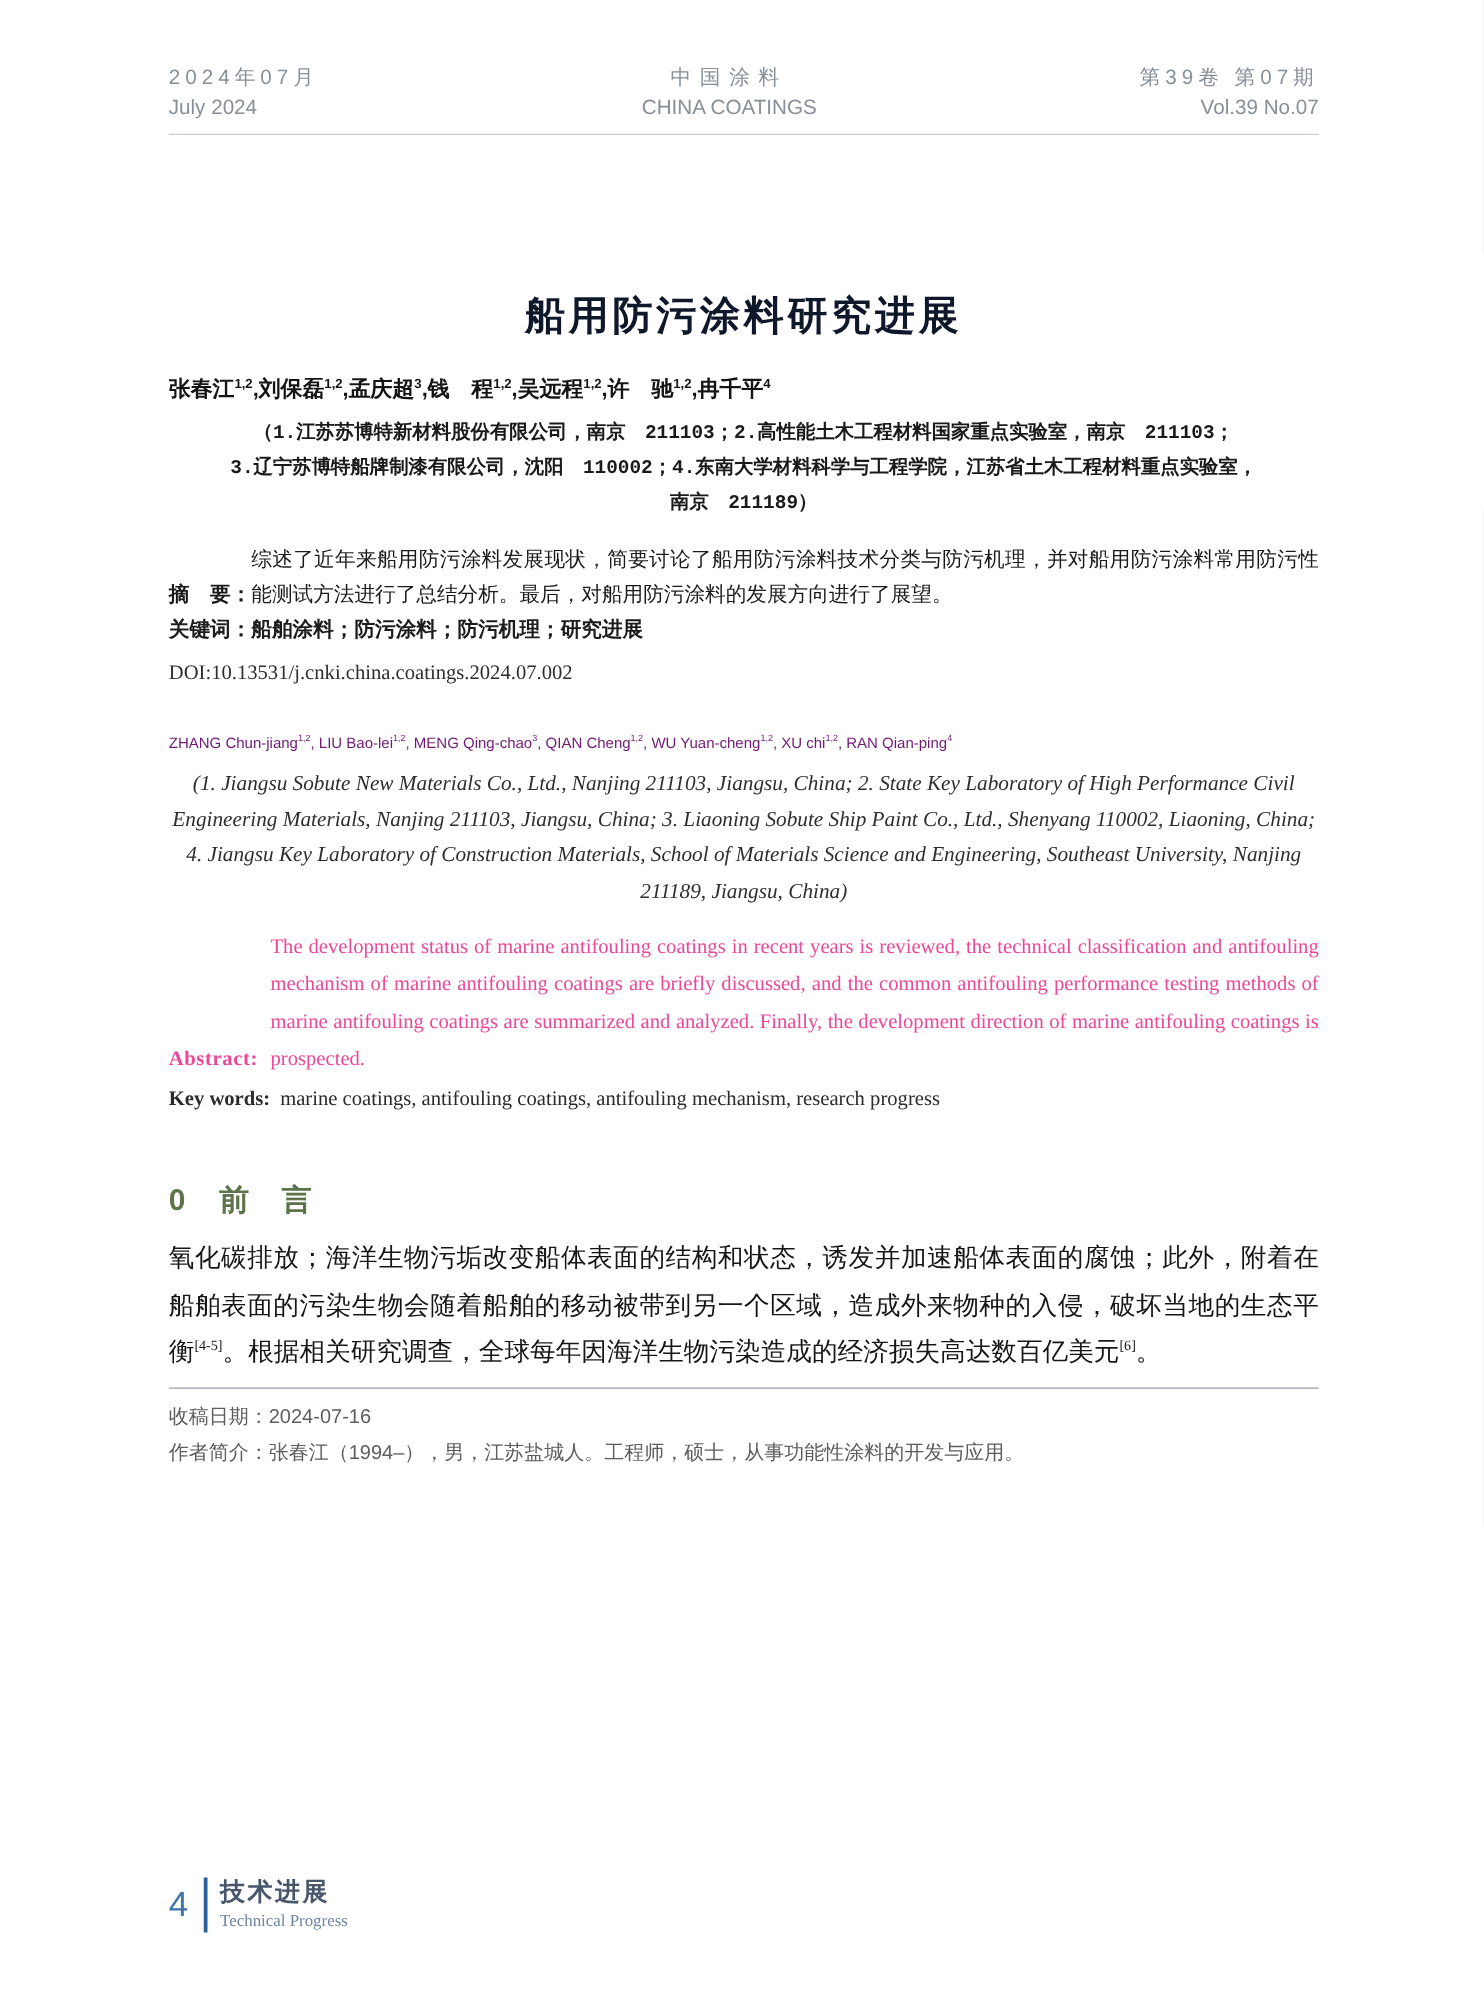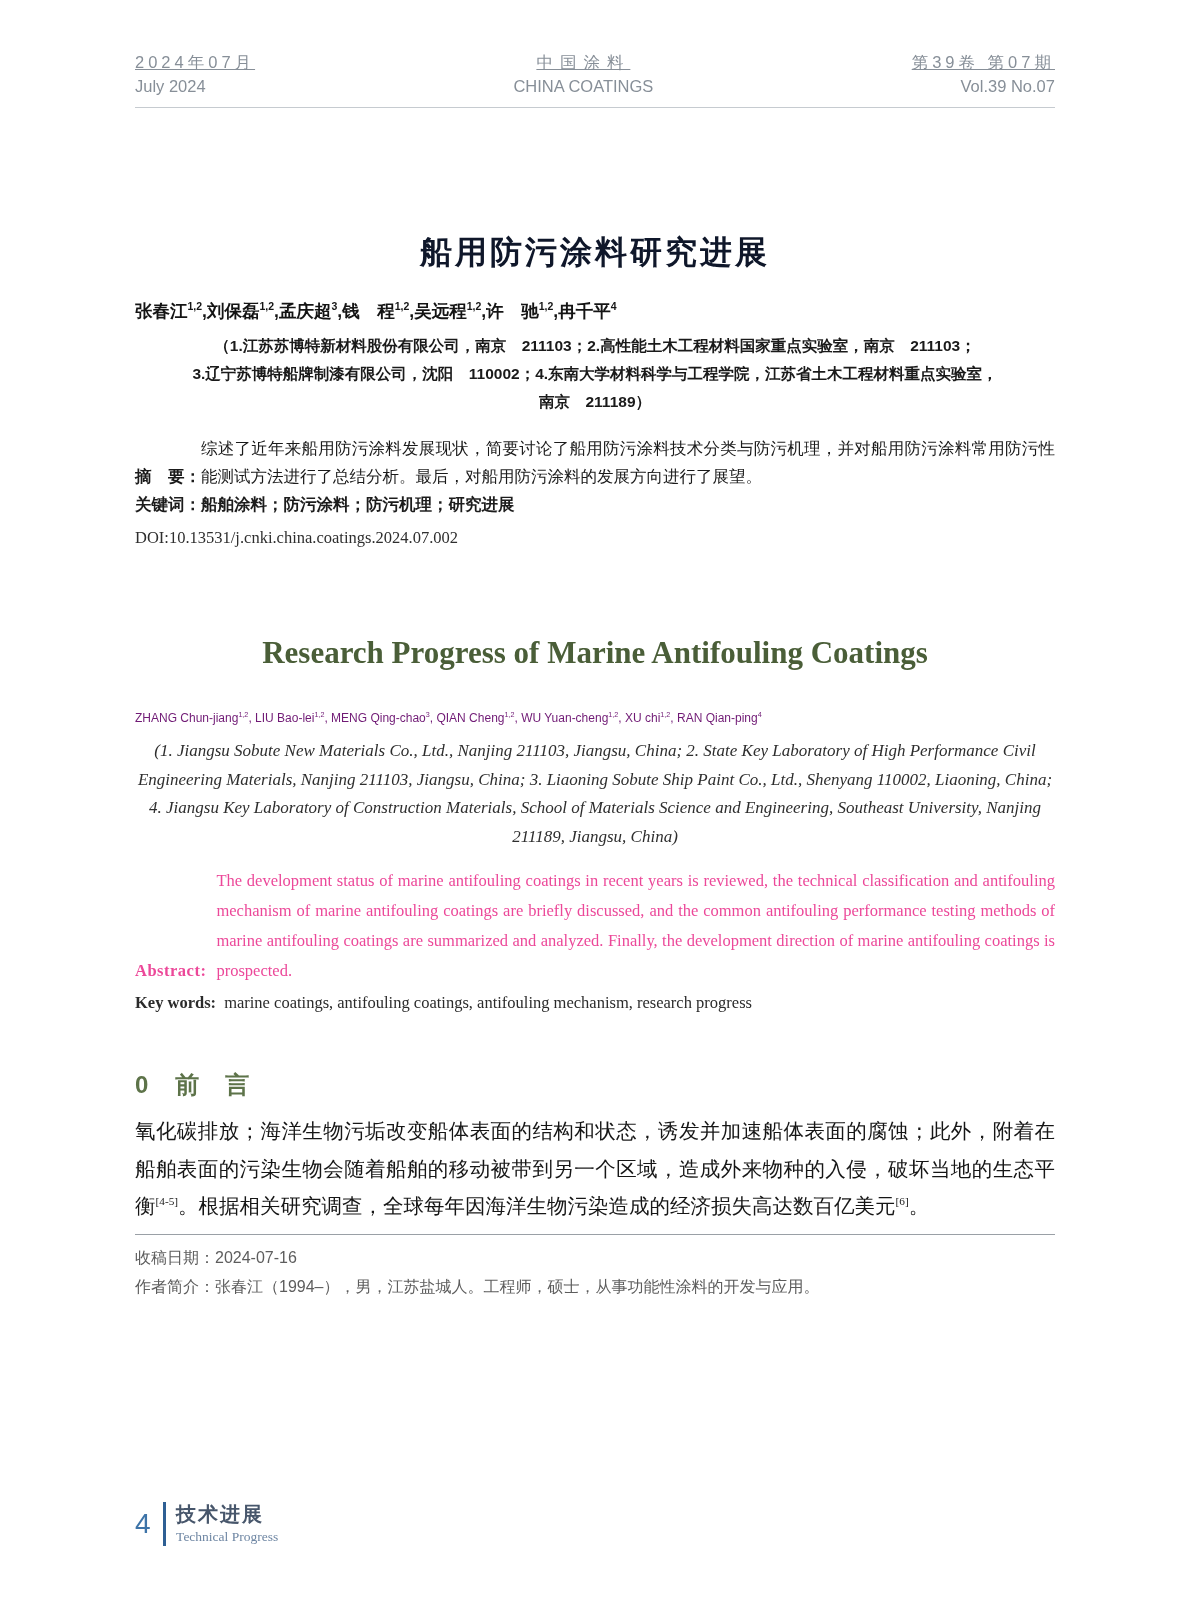--- a/index.html
+++ b/index.html
@@ -17,21 +17,21 @@
   
   .running-head {
     display: flex; justify-content: space-between; align-items: flex-end;
     color: #878f98;
     border-bottom: 1.5px solid #c6cbd0;
     padding-bottom: 9px;
   }
   .rh-col { line-height: 24px; font-size: 16.5px; }
   .rh-center { text-align: center; }
   .rh-right { text-align: right; }
-  .rh-cn { letter-spacing: 4px; text-decoration: underline; }
+  .rh-cn { letter-spacing: 4px; }
   .rh-center .rh-cn { letter-spacing: 7px; }
 
   
   .title-cn {
     margin-top: 116px;
     text-align: center;
     font-size: 32px; font-weight: 800;
     color: #0f172a;
     letter-spacing: 3px;
     line-height: 56px;
@@ -42,20 +42,21 @@
     line-height: 26px;
     color: #141414;
   }
   sup { font-size: 0.6em; vertical-align: super; line-height: 0; }
   .affil-cn {
     margin-top: 8px;
     text-align: center;
     font-size: 15.5px; font-weight: 600;
     line-height: 28px;
     color: #1a1a1a;
+    font-family: Liberation Mono, monospace;
   }
   
   .row-hang { display: flex; align-items: flex-end; }
   .row-hang .lbl { font-weight: 800; white-space: nowrap; }
   .abstract-cn {
     margin-top: 18px;
     font-size: 16.5px; line-height: 28px; color: #1a1a1a;
   }
   .abstract-cn .txt { text-align: justify; }
   .keywords-cn { font-size: 16.5px; line-height: 28px; font-weight: 600; }
@@ -191,21 +192,20 @@
   </div>
 
   <div class="keywords-cn row-hang">
     <span class="lbl">关键词：</span>
     <span class="val">船舶涂料；防污涂料；防污机理；研究进展</span>
   </div>
 
 
   <div class="doi">DOI:10.13531/j.cnki.china.coatings.2024.07.002</div>
 
-  <h2 class="title-en">Research Progress of Marine Antifouling Coatings</h2>
 
   <div class="authors-en"><span>ZHANG Chun-jiang</span><sup>1,2</sup><span>, LIU Bao-lei</span><sup>1,2</sup><span>, MENG Qing-chao</span><sup>3</sup><span>, QIAN Cheng</span><sup>1,2</sup><span>, WU Yuan-cheng</span><sup>1,2</sup><span>, XU chi</span><sup>1,2</sup><span>, RAN Qian-ping</span><sup>4</sup></div>
 
   <div class="affil-en">(1. Jiangsu Sobute New Materials Co., Ltd., Nanjing 211103, Jiangsu, China; 2. State Key Laboratory of High Performance Civil Engineering Materials, Nanjing 211103, Jiangsu, China; 3. Liaoning Sobute Ship Paint Co., Ltd., Shenyang 110002, Liaoning, China; 4. Jiangsu Key Laboratory of Construction Materials, School of Materials Science and Engineering, Southeast University, Nanjing 211189, Jiangsu, China)</div>
 
   <div class="abstract-en row-hang">
     <span class="lbl">Abstract:</span>
     <span class="txt">The development status of marine antifouling coatings in recent years is reviewed, the technical classification and antifouling mechanism of marine antifouling coatings are briefly discussed, and the common antifouling performance testing methods of marine antifouling coatings are summarized and analyzed. Finally, the development direction of marine antifouling coatings is prospected.</span>
   </div>
 

